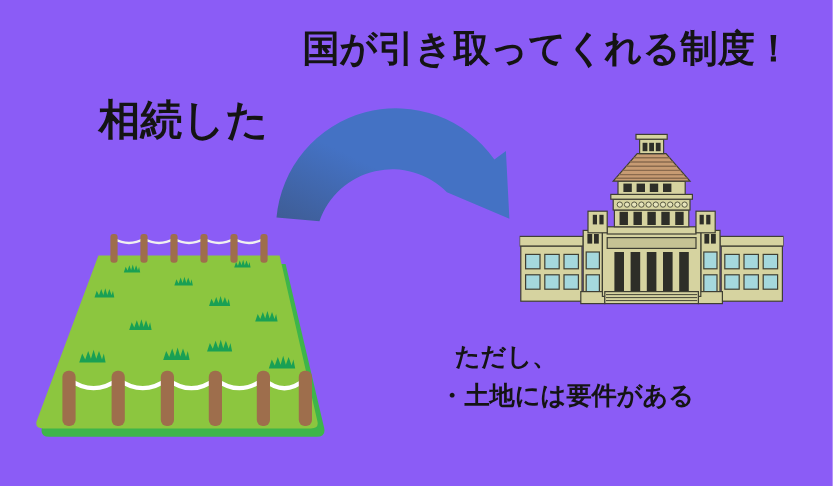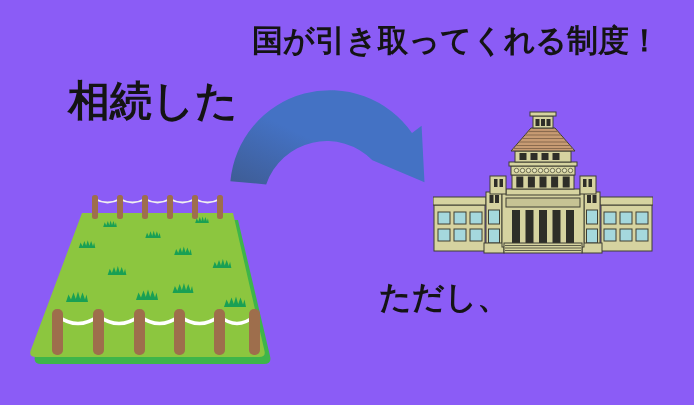--- a/index.html
+++ b/index.html
@@ -3,22 +3,22 @@
 <meta charset="utf-8">
 <style>
   html,body{margin:0;padding:0;background:#fff;}
   #canvas{
     position:relative;width:694px;height:405px;background:#8b5cf6;overflow:hidden;
     font-family:"Liberation Sans",sans-serif;color:#111;
   }
   .abs{position:absolute;}
   .jp{font-weight:700;color:#141414;}
   #title{left:252px;top:20px;font-size:31px;white-space:nowrap;letter-spacing:0px;}
-  #source-label{left:42px;top:82px;width:222px;text-align:center;font-size:42px;line-height:37px;}
-  #note{left:366px;top:281px;font-size:32px;line-height:33px;white-space:nowrap;}
+  #source-label{left:42px;top:82px;width:222px;text-align:center;font-size:35px;line-height:37px;}
+  #note{left:366px;top:281px;font-size:21px;line-height:33px;white-space:nowrap;}
   #note .heading{padding-left:13px;}
   svg{display:block;}
   
   .field-base{fill:#3EB54A;}
   .field{fill:#8CC63F;}
   .post{fill:#9E6E4C;}
   .rope-back{fill:none;stroke:#F0F0F0;stroke-width:2;stroke-linecap:round;}
   .rope-front{fill:none;stroke:#FFFFFF;stroke-width:3.5;stroke-linecap:round;}
   .tuft{fill:#19A054;}
   
@@ -201,15 +201,16 @@
         <rect class="kh" x="97" y="2" width="26" height="4"></rect>
         <rect class="dk" x="102.5" y="9" width="4" height="7"></rect>
         <rect class="dk" x="108" y="9" width="4" height="7"></rect>
         <rect class="dk" x="113.5" y="9" width="4" height="7"></rect>
       </g>
     </g>
   </svg>
 
   <div id="note" class="abs jp">
     <div class="heading">ただし、</div>
+    <div>・土地には要件がある</div>
   </div>
 
 </div>
 
 </body></html>

